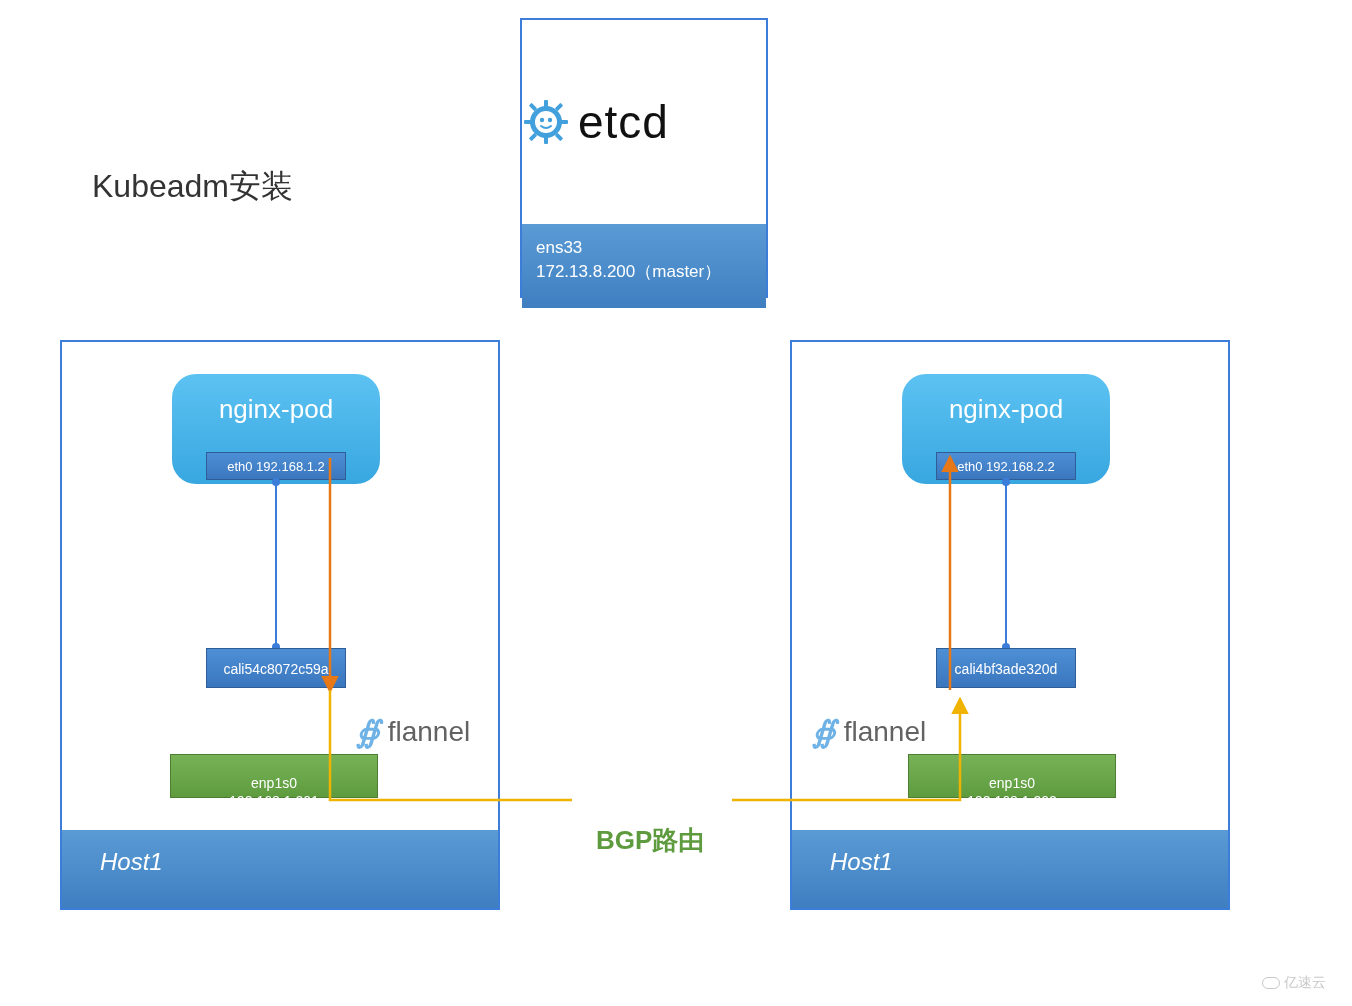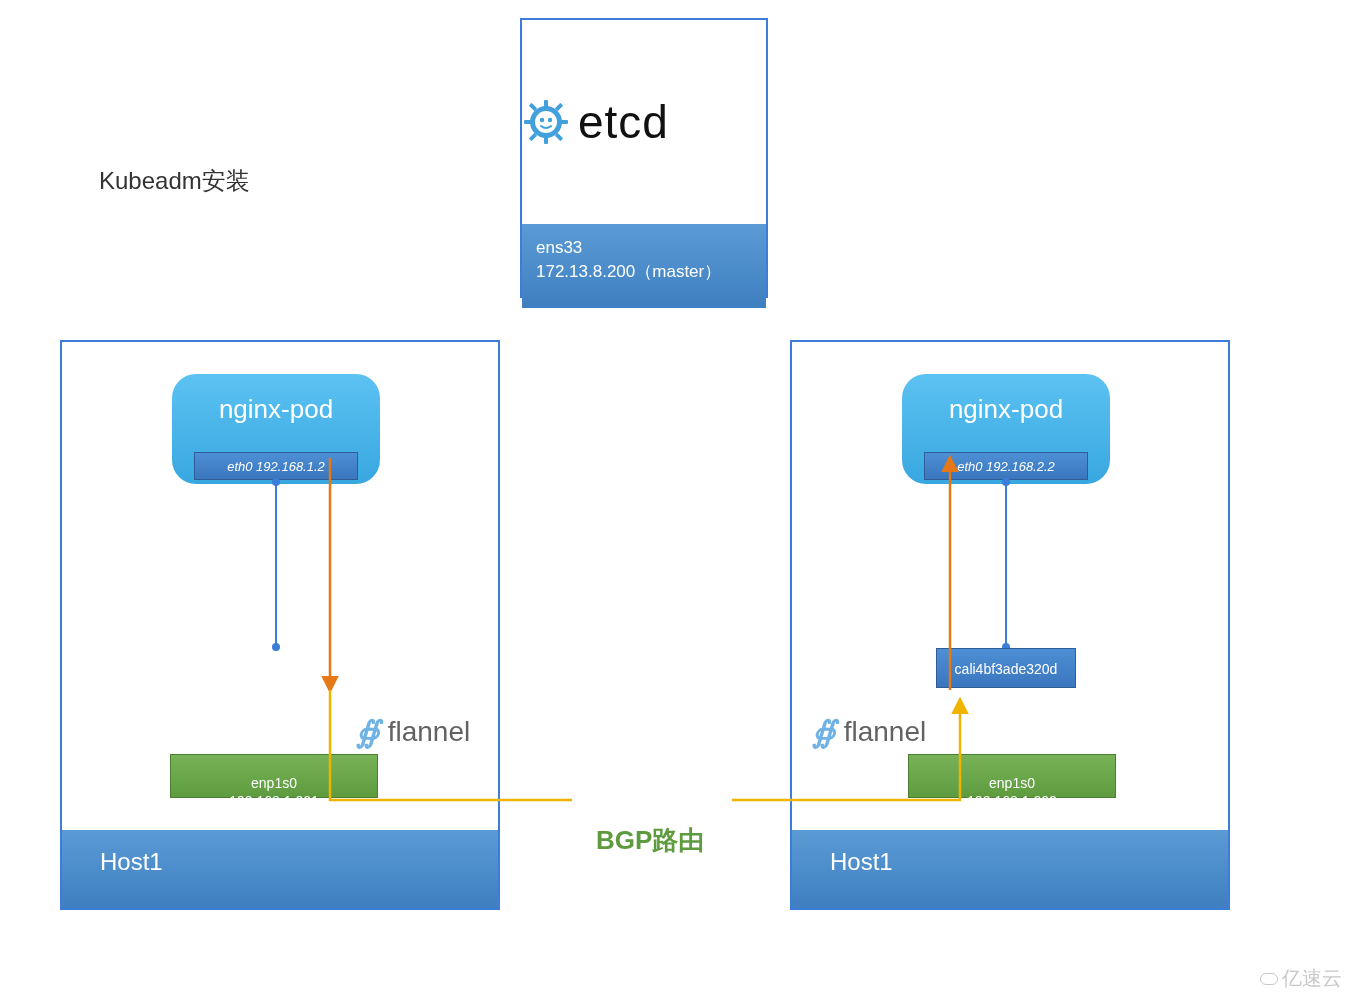--- a/index.html
+++ b/index.html
@@ -6,23 +6,23 @@
     body {
       width: 1352px;
       height: 1006px;
       background: #ffffff;
       font-family: "Microsoft YaHei", "Segoe UI", Arial, sans-serif;
       position: relative;
     }
 
     .title {
       position: absolute;
-      left: 99px;
+      left: 92px;
       top: 165px;
-      font-size: 24px;
+      font-size: 32px;
       color: #333;
     }
 
     
     .master-box {
       position: absolute;
       left: 520px;
       top: 18px;
       width: 248px;
       height: 280px;
@@ -64,20 +64,21 @@
     .host2 { left: 790px; top: 340px; }
 
     .host-footer {
       position: absolute;
       left: 0; right: 0; bottom: 0;
       height: 78px;
       background: linear-gradient(#5a9bd5, #3f7fc1);
       color: #fff;
       padding: 18px 38px;
       font-size: 24px;
+      font-style: italic;
     }
 
     
     .pod {
       position: absolute;
       left: 110px;
       top: 32px;
       width: 208px;
       height: 110px;
       background: linear-gradient(#5cc2f2, #38a7e0);
@@ -87,28 +88,27 @@
     .pod-name {
       color: #fff;
       font-size: 26px;
       margin-top: 20px;
     }
     .eth-box {
       position: absolute;
       bottom: 4px;
       left: 50%;
       transform: translateX(-50%);
-      width: 164px;
+      width: 140px;
       height: 28px;
       background: linear-gradient(#4d8fd6, #3a76bd);
       color: #fff;
       font-size: 13px;
       line-height: 28px;
       border:1px solid #2f5d96;
-      font-style:italic;
     }
 
     
     .cali {
       position: absolute;
       left: 144px;
       top: 306px;
       width: 140px;
       height: 40px;
       background: linear-gradient(#4d8fd6, #3a76bd);
@@ -179,23 +179,23 @@
       left: 596px;
       top: 823px;
       font-size: 26px;
       font-weight: bold;
       color: #5e9b3f;
     }
 
     
     .watermark {
       position: absolute;
-      right: 10px;
+      right: 26px;
       bottom: 14px;
-      font-size: 20px;
+      font-size: 14px;
       color: #c8c8c8;
       display:flex;
       align-items:center;
       gap:4px;
     }
     .watermark-icon{
       width:18px;height:12px;border:1px solid #c8c8c8;border-radius:6px;
       position:relative;
     }
 
@@ -244,20 +244,21 @@
 <div class="host host1">
   <div class="pod">
     <div class="pod-name">nginx-pod</div>
     <div class="eth-box">eth0 192.168.1.2</div>
   </div>
 
   <div class="dot" style="left:214px; top:140px;"></div>
   <div class="vline-blue" style="left:213px; top:140px; height:165px;"></div>
   <div class="dot" style="left:214px; top:305px;"></div>
 
+  <div class="cali">cali54c8072c59a</div>
 
   <div class="flannel">
     <span class="flannel-icon">∯</span>
     <span>flannel</span>
   </div>
 
   <div class="enp">
     <div>enp1s0</div>
     <div>192.168.1.201</div>
   </div>

